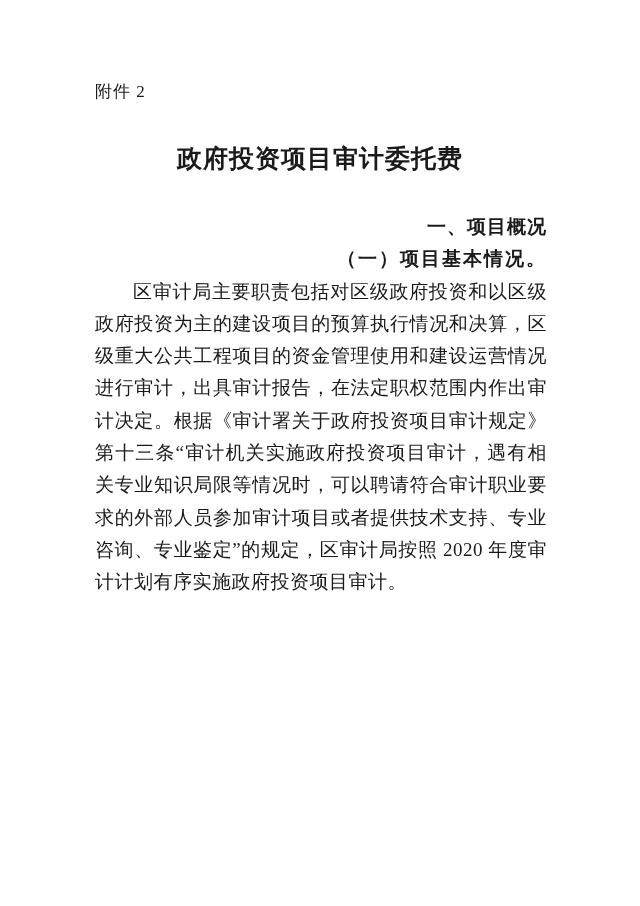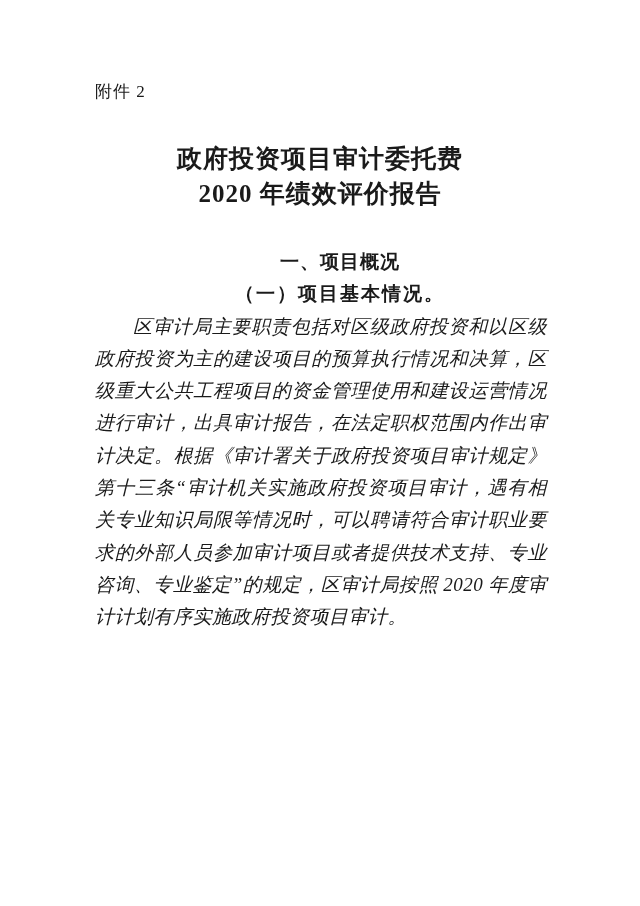--- a/index.html
+++ b/index.html
@@ -42,48 +42,46 @@
     margin: 35px 0 0 95px;
     font-size: 19px;
     line-height: 32.3px;
     text-align: justify;
     text-justify: inter-character;
   }
   .sec-h1 {
     font-family: "Liberation Sans", "DejaVu Sans", sans-serif;
     font-weight: 700;
     text-indent: 2em;
-    text-align: center;
+    text-align: right;
     letter-spacing: 1px;
     margin: 0;
   }
   .sec-h2 {
     font-weight: 700;
     text-indent: 2em;
-    text-align: center;
+    text-align: right;
     letter-spacing: 2px;
     margin: 0;
   }
   .para {
     margin: 0;
     text-indent: 2em;
     letter-spacing: 0.5px;
-    font-style: italic;
   }
 </style>
 </head>
 <body>
 
 <div class="page">
 
   <div class="attachment">附件 2</div>
 
   <h1 class="title">
     <span class="title-line">政府投资项目审计委托费</span>
-    <span class="title-line">2020 年绩效评价报告</span>
   </h1>
 
   <div class="content">
     <div class="sec-h1">一、项目概况</div>
     <div class="sec-h2">（一）项目基本情况。</div>
     <p class="para">区审计局主要职责包括对区级政府投资和以区级政府投资为主的建设项目的预算执行情况和决算，区级重大公共工程项目的资金管理使用和建设运营情况进行审计，出具审计报告，在法定职权范围内作出审计决定。根据《审计署关于政府投资项目审计规定》第十三条“审计机关实施政府投资项目审计，遇有相关专业知识局限等情况时，可以聘请符合审计职业要求的外部人员参加审计项目或者提供技术支持、专业咨询、专业鉴定”的规定，区审计局按照 2020 年度审计计划有序实施政府投资项目审计。</p>
   </div>
 
 </div>
 

